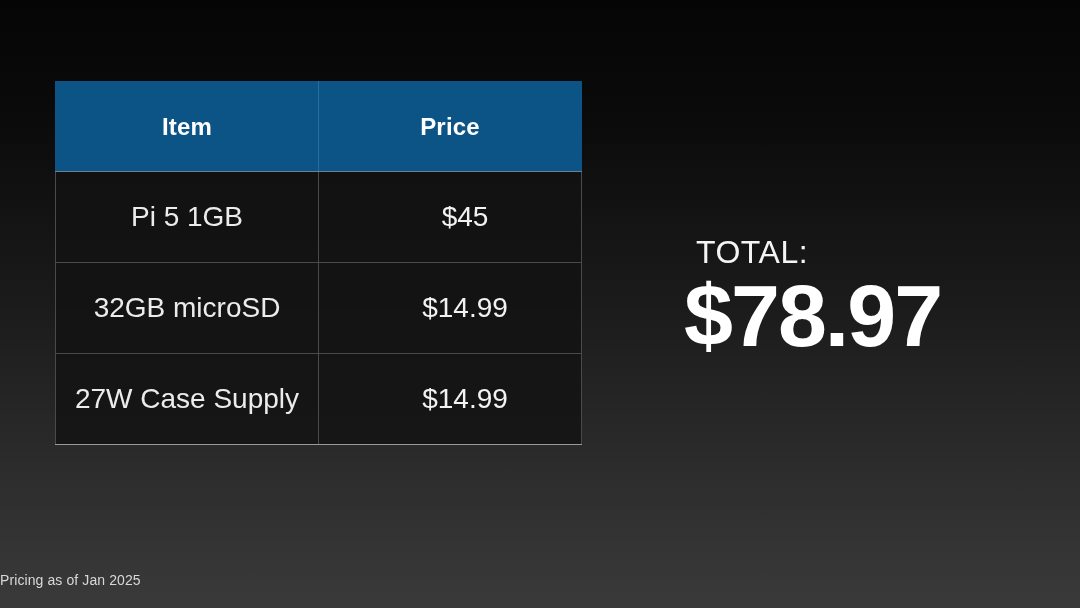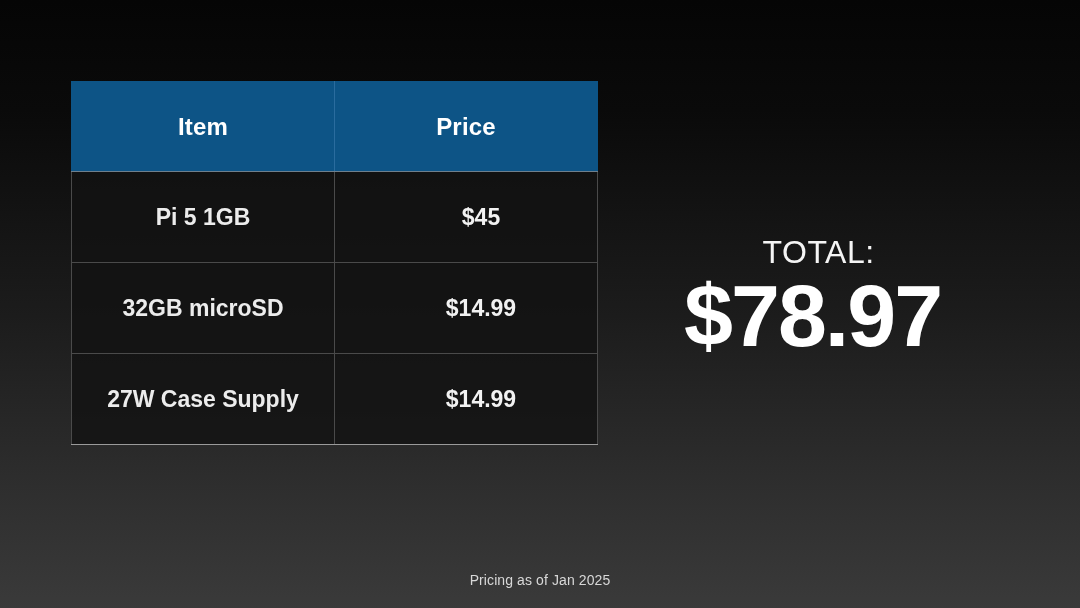--- a/index.html
+++ b/index.html
@@ -16,21 +16,21 @@
   #slide {
     position: relative;
     width: 1080px;
     height: 608px;
     background: linear-gradient(to bottom, #050505 0%, #0a0a0a 18%, #1c1c1c 52%, #2e2e2e 80%, #3a3a3a 100%);
     overflow: hidden;
   }
   
   #price-table {
     position: absolute;
-    left: 71px;
+    left: 55px;
     top: 81px;
     width: 520px;
     border-collapse: collapse;
     table-layout: fixed;
   }
   #price-table th,
   #price-table td {
     border: 1px solid #585858;
     text-align: center;
     vertical-align: middle;
@@ -44,22 +44,22 @@
     letter-spacing: 0.2px;
     color: #ffffff;
     border-color: #0d5486;
     border-bottom-color: #6f7f8c;
   }
   #price-table th.col-item { width: 260px; }
   #price-table th.col-price { width: 260px; }
   #price-table th.col-item { border-right: 1px solid #2a6c9e; }
   #price-table td {
     height: 88px;
-    font-size: 23px;
-    font-weight: 700;
+    font-size: 28px;
+    font-weight: 400;
     background: rgba(18,18,18,0.82);
     border-color: #4a4a4a;
   }
   #price-table tbody tr:last-child td {
     border-bottom: 1px solid #9a9a9a;
   }
   #price-table td.cell-item { color: #ececec; }
   #price-table td.cell-price { color: #f2f2f2; padding-left: 31px; }
 
   
@@ -68,38 +68,37 @@
     left: 684px;
     top: 236px;
   }
   #total-label {
     font-size: 32px;
     font-weight: 400;
     color: #f4f4f4;
     letter-spacing: 0.5px;
     line-height: 1;
     margin: 0 0 8px 12px;
-    text-align: center;
   }
   #total-amount {
     font-size: 88px;
     font-weight: bold;
     color: #ffffff;
     letter-spacing: -2px;
     line-height: 0.92;
     margin: 0;
   }
 
   
   #footnote {
     position: absolute;
     left: 0;
     right: 0;
     top: 572px;
-    text-align: center;
+    text-align: left;
     font-size: 14px;
     color: #d8d8d8;
     letter-spacing: 0.1px;
   }
 </style>
 </head>
 <body>
 
 <div id="slide">
 

